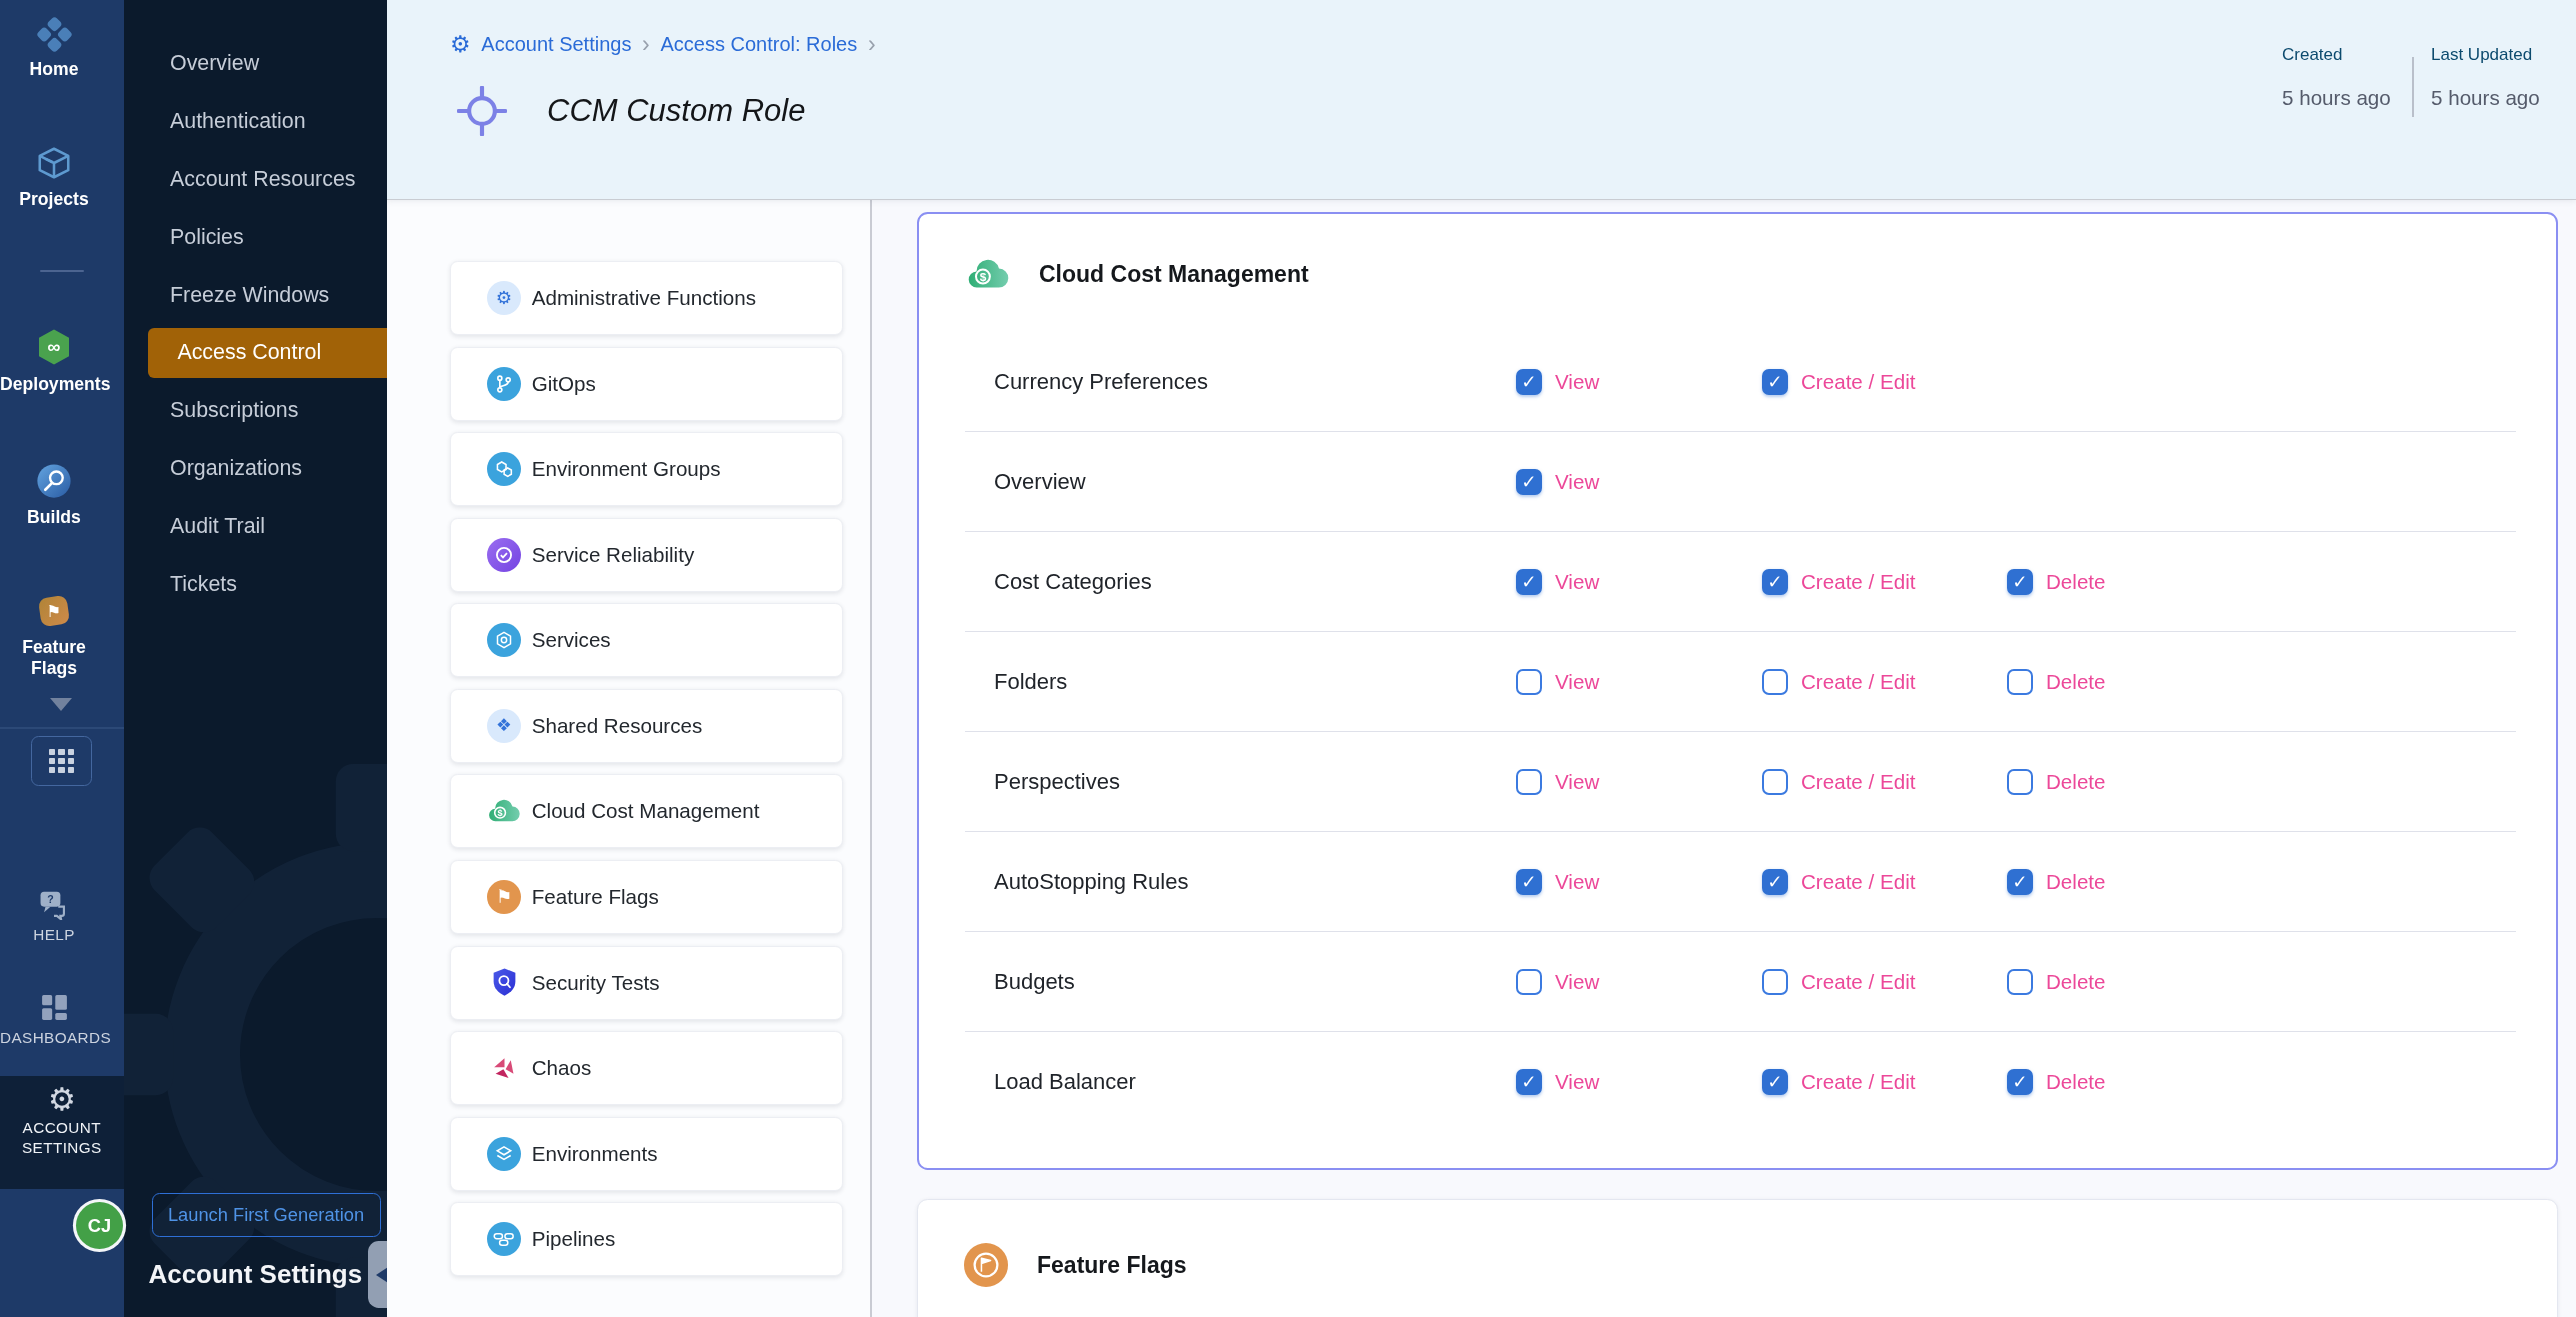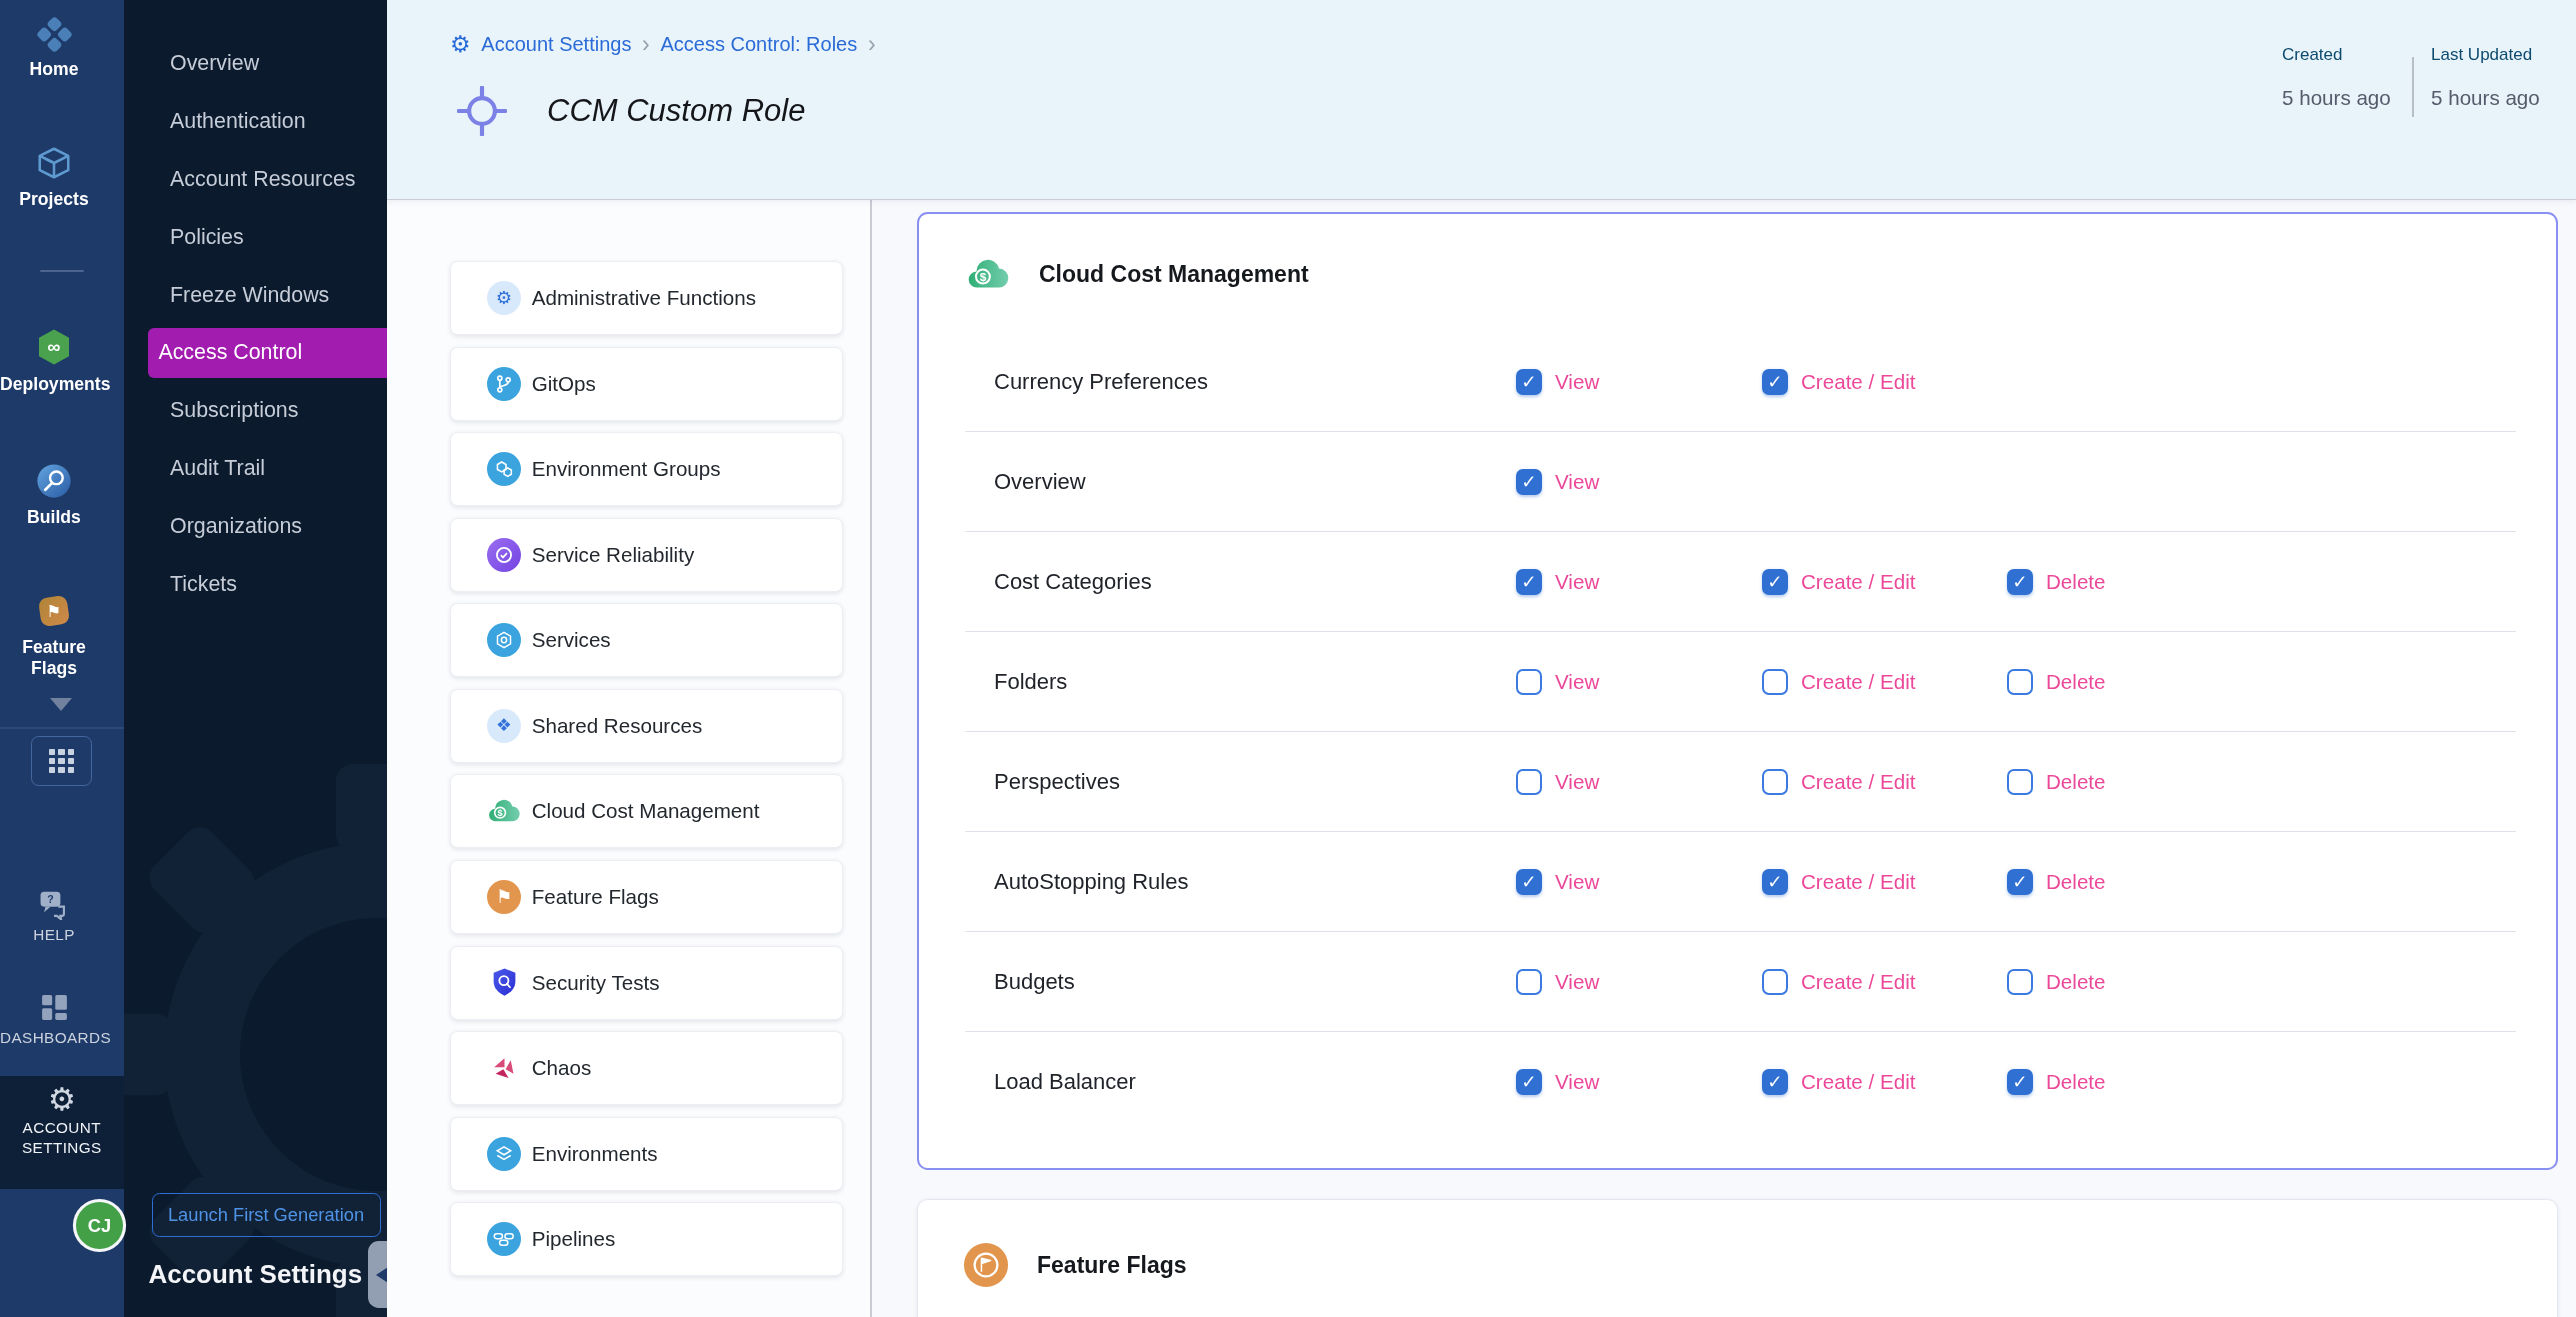--- a/index.html
+++ b/index.html
@@ -25,21 +25,21 @@
   #acct-block .gear-glyph { font-size:31px; color:#d2d8e2; line-height:1; display:block; margin-top:7.6px; }
   #acct-block .rail-small-label { margin-top:3.1px; width:96px; margin-left:13.8px; line-height:20.6px; color:#f0f3f7; }
   #avatar { position:absolute; left:38px; top:1202px; width:47px; height:47px; border-radius:50%;
     background:#43a047; box-shadow:0 0 0 3.1px #f4f6f9; color:#fff; font-weight:700; font-size:18.3px;
     display:flex; align-items:center; justify-content:center; cursor:pointer;margin-left:38px; }
 
   
   #sidebar { position:absolute; left:124px; top:0; width:263px; height:1318px; background:#0b1a2c; z-index:25; overflow:hidden; }
   #menu { position:absolute; top:34px; left:0; right:0; z-index:2; }
   .menu-item { height:58px; display:flex; align-items:center; padding-left:46px; font-size:21.4px; color:#c6cdd8; cursor:pointer; }
-  .menu-item.active { height:50px; margin:3.8px 0 3.8px 24.4px; padding-left:10px; background:#a21caf; color:#ffffff;
+  .menu-item.active { height:50px; margin:3.8px 0 3.8px 24.4px; padding-left:29px; background:#a16207; color:#ffffff;
     border-radius:6.1px 0 0 6.1px; }
   #watermark { position:absolute; left:-38px; top:764px; opacity:.6; z-index:1; }
   #launch-btn { position:absolute; left:27.5px; top:1193px; width:229px; height:44px; border:1.5px solid #2e6fd6;
     border-radius:7.6px; background:transparent; color:#4f93e6; font-size:18.3px; display:flex; align-items:center;
     justify-content:center; cursor:pointer; z-index:3; font-family:inherit; }
   #sidebar-title { position:absolute; left:24.4px; top:1259px; font-size:26px; font-weight:700; color:#f3f5f8; z-index:3; }
   #collapse-handle { position:absolute; left:244px; top:1241px; width:38px; height:67px; background:#929fb3;
     border-radius:10.7px 20px 20px 10.7px; z-index:2; cursor:pointer; display:flex; align-items:center; justify-content:center; }
   #collapse-handle .tri { width:0; height:0; border-top:10.7px solid transparent; border-bottom:10.7px solid transparent;
     border-right:15.3px solid #1e3a68; margin-right:6.1px; }
@@ -229,22 +229,22 @@
   </svg>
 
   <div id="menu">
     <div class="menu-item">Overview</div>
     <div class="menu-item">Authentication</div>
     <div class="menu-item">Account Resources</div>
     <div class="menu-item">Policies</div>
     <div class="menu-item">Freeze Windows</div>
     <div class="menu-item active">Access Control</div>
     <div class="menu-item">Subscriptions</div>
+    <div class="menu-item">Organizations</div>
     <div class="menu-item">Audit Trail</div>
-    <div class="menu-item">Organizations</div>
     <div class="menu-item">Tickets</div>
   </div>
 
   <button id="launch-btn">Launch First Generation</button>
   <div id="sidebar-title">Account Settings</div>
   <div id="collapse-handle">
     <div class="tri"></div>
   </div>
 </nav>
 

